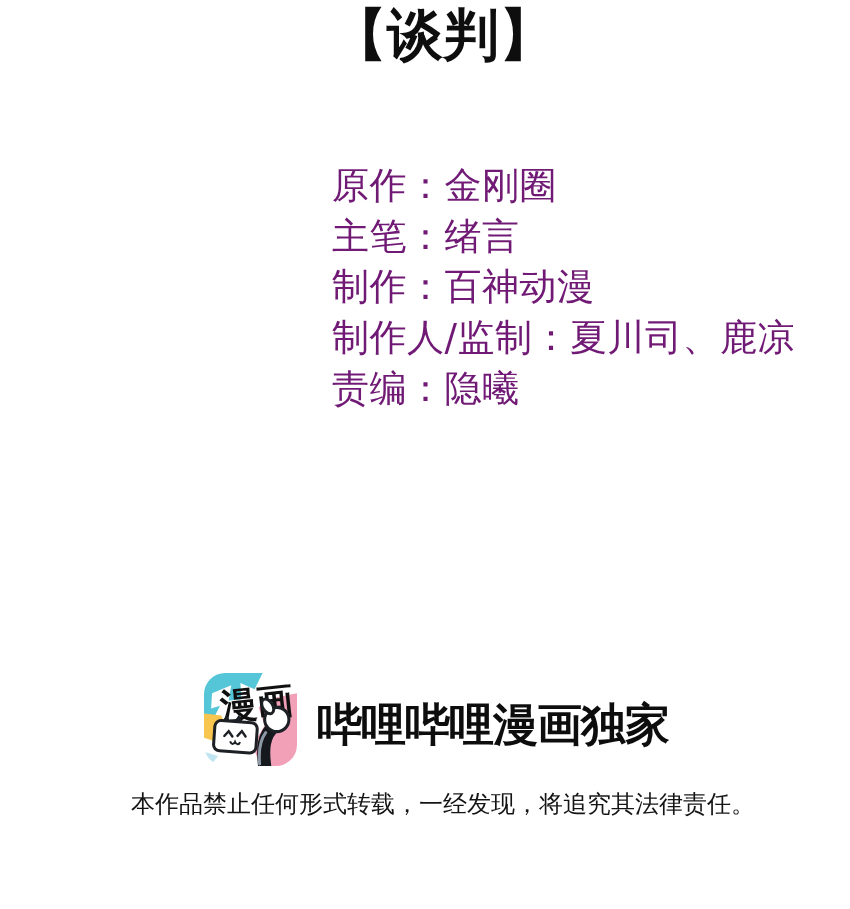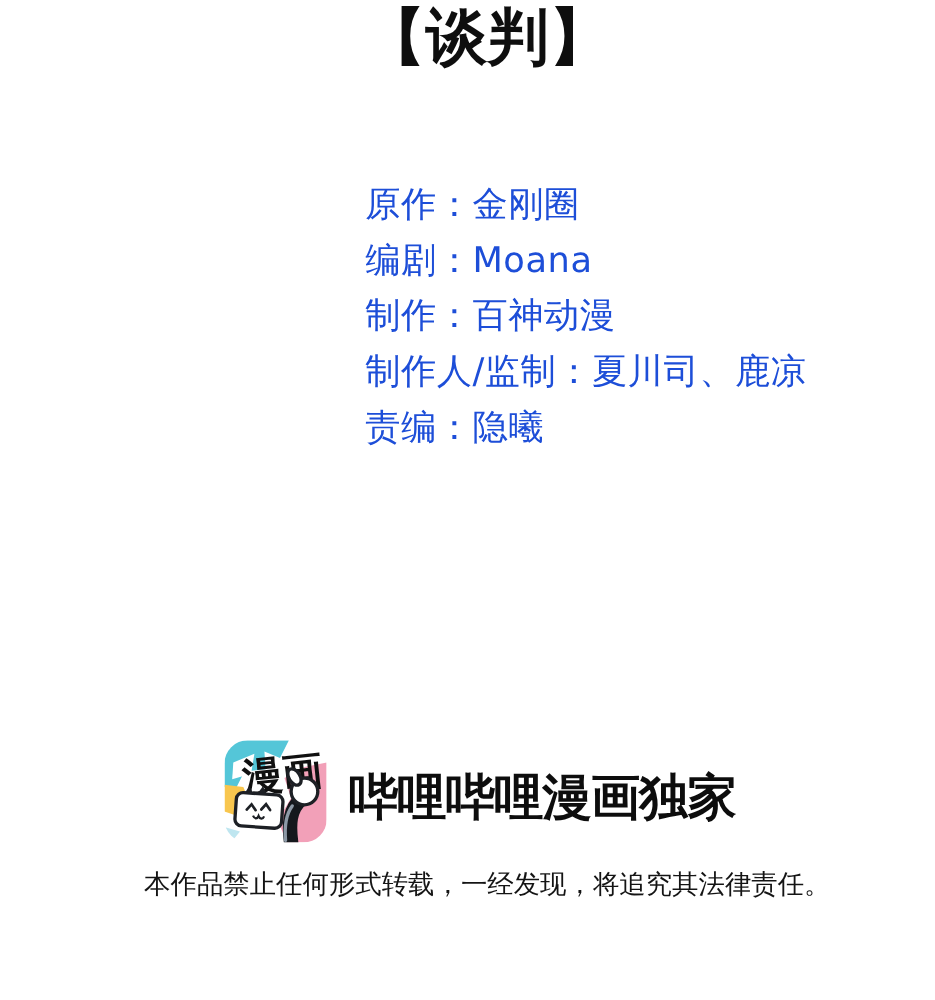--- a/index.html
+++ b/index.html
@@ -8,21 +8,21 @@
     font-family:"DejaVu Sans","Liberation Sans",sans-serif;color:#1c1c1c;padding-left:36px;
   }
   .title{
     position:absolute;top:2px;left:0;width:100%;margin:0;text-align:center;
     font-family:"Liberation Serif","DejaVu Serif",serif;font-weight:900;
     font-size:56px;line-height:66px;color:#0e0e0e;letter-spacing:0;
   }
   .credits{position:absolute;left:332px;top:161px;}
   .credit-line{
     height:50.6px;display:flex;align-items:center;
-    font-size:32px;font-weight:400;color:#1d4ed8;letter-spacing:.5px;white-space:nowrap;
+    font-size:37px;font-weight:400;color:#701a75;letter-spacing:.5px;white-space:nowrap;
   }
   .brand-icon{position:absolute;left:204px;top:673px;width:93px;height:93px;}
   .brand-text{
     position:absolute;left:308px;top:693px;margin:9px;
     font-family:"Liberation Serif","DejaVu Serif",serif;font-weight:900;
     font-size:45px;line-height:47px;color:#0d0d0d;letter-spacing:-1px;white-space:nowrap;
   }
   .disclaimer{
     position:absolute;top:788px;left:0;width:100%;text-align:center;
     font-size:24px;font-weight:500;color:#141414;letter-spacing:0;white-space:nowrap;
@@ -30,21 +30,21 @@
 </style>
 </head>
 <body>
 
 <div class="page">
 
   <h1 class="title">【谈判】</h1>
 
   <div class="credits">
     <div class="credit-line">原作：金刚圈</div>
-    <div class="credit-line">编剧：Moana</div>
+    <div class="credit-line">主笔：绪言</div>
     <div class="credit-line">制作：百神动漫</div>
     <div class="credit-line">制作人/监制：夏川司、鹿凉</div>
     <div class="credit-line">责编：隐曦</div>
   </div>
 
   <div class="brand-icon">
     <svg width="93" height="93" viewBox="0 0 92 92" xmlns="http://www.w3.org/2000/svg">
       <defs>
         <clipPath id="iconClip">
             <rect x="0" y="0" width="92" height="92" rx="21" ry="21"></rect>

